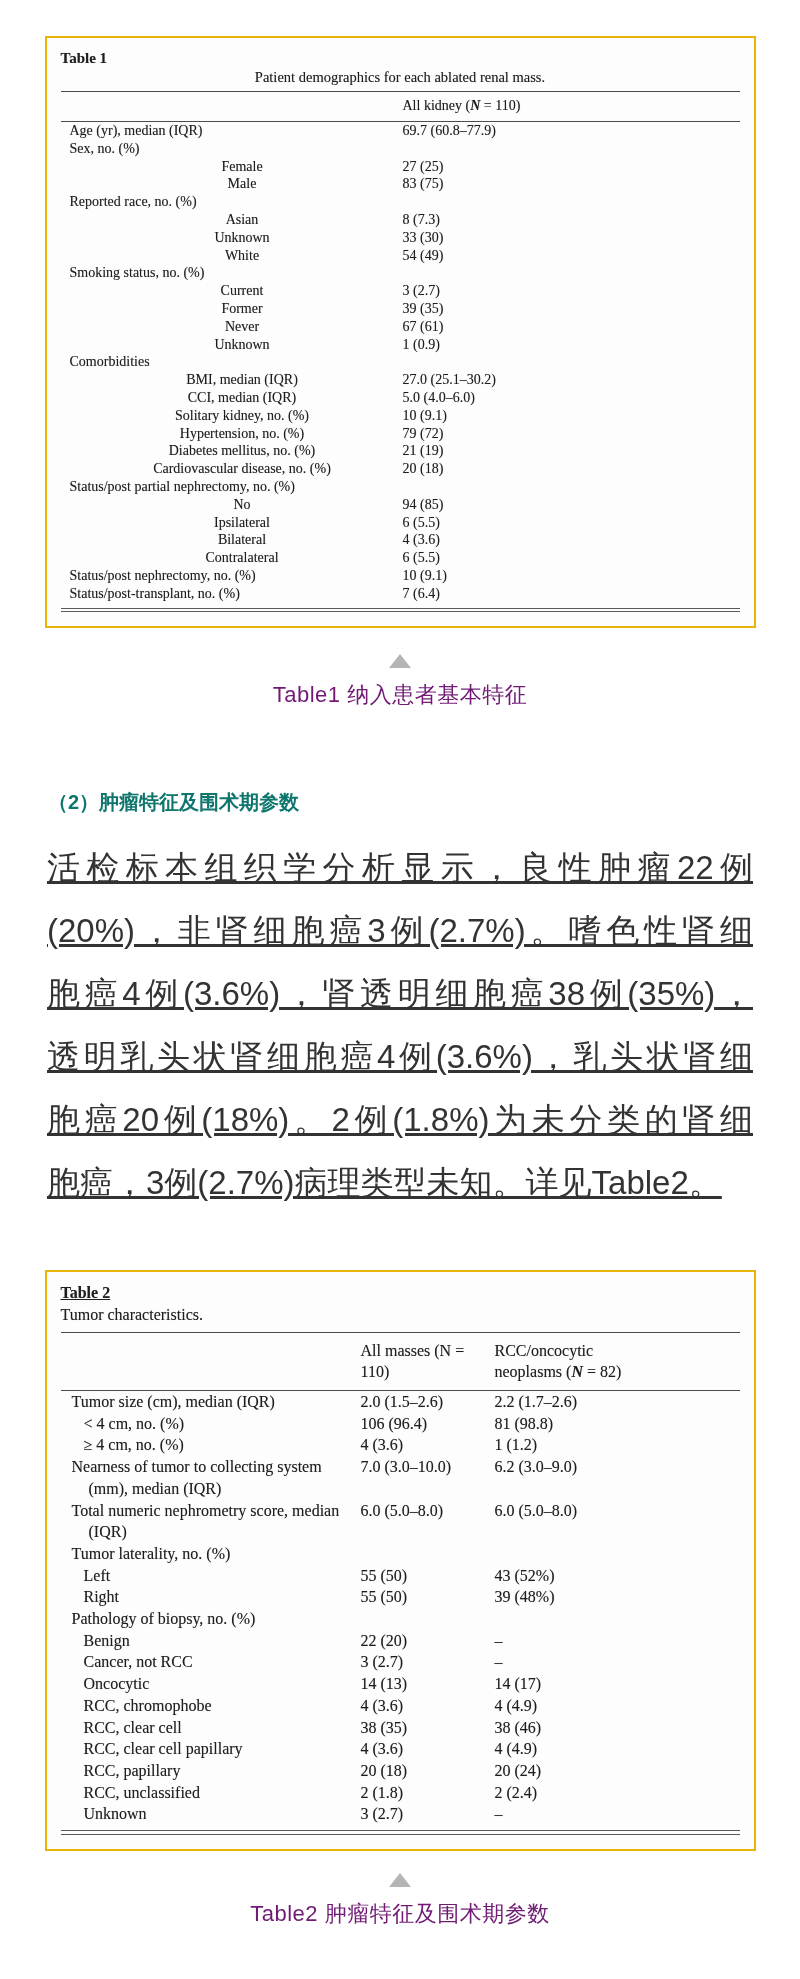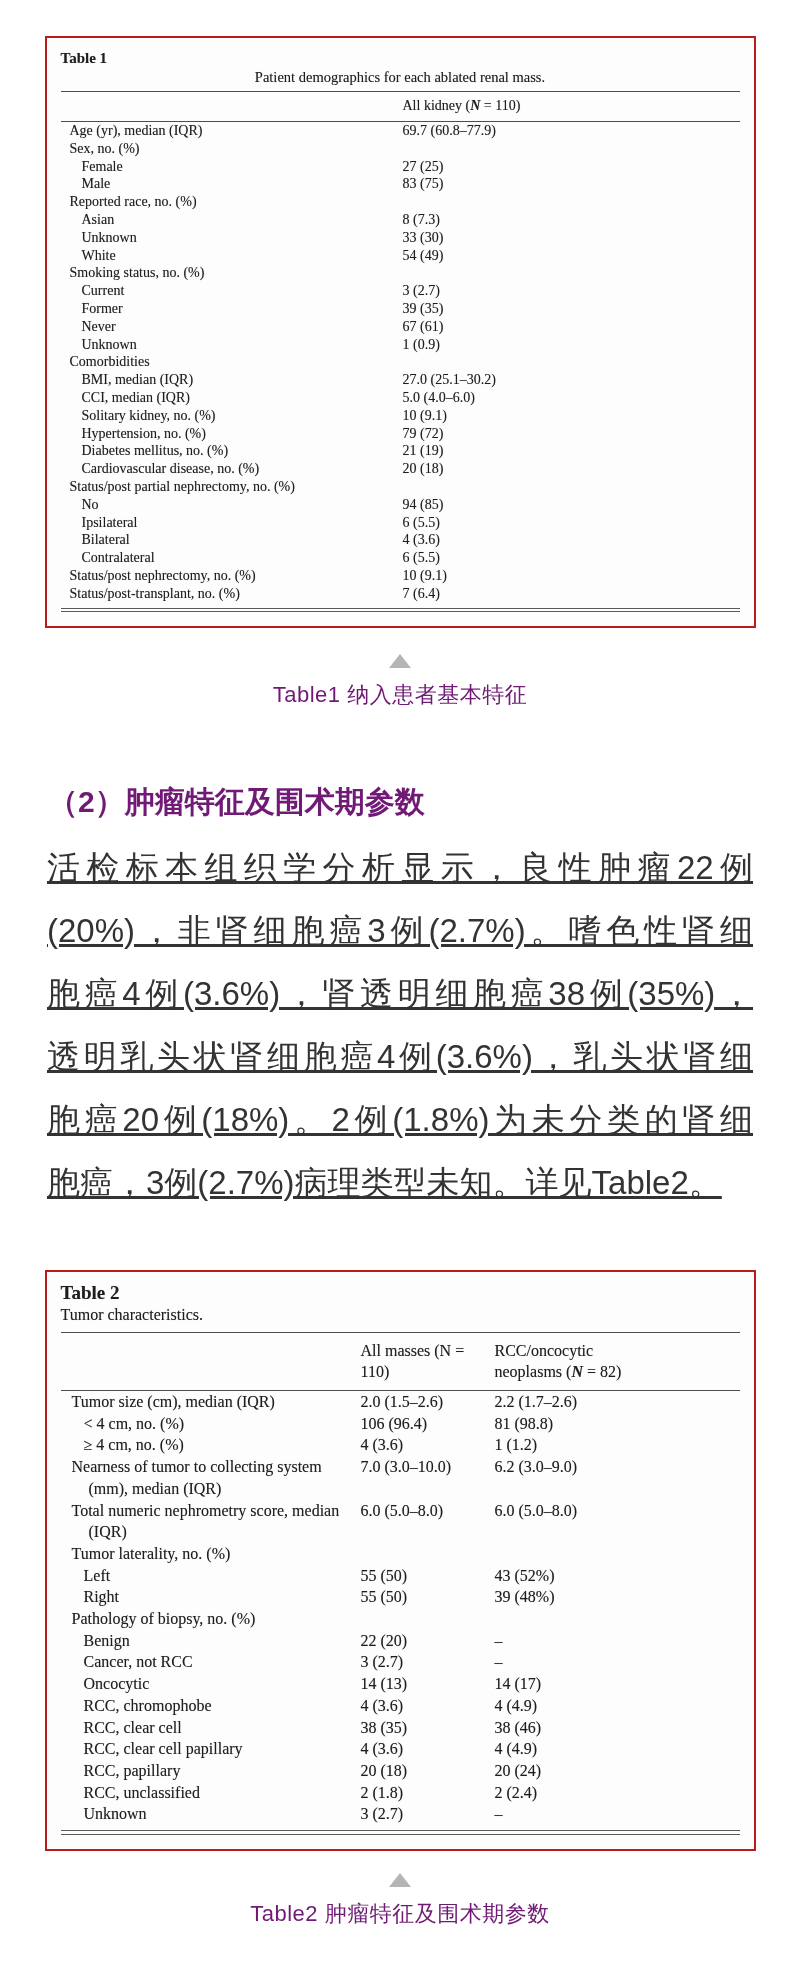--- a/index.html
+++ b/index.html
@@ -4,45 +4,45 @@
 <style>
   html,body { margin:0; padding:0; }
   body {
     width:800px; height:1979px; background:#ffffff; overflow:hidden;
     font-family:"Liberation Sans", sans-serif;
   }
   .wrap { padding-top:36px; }
 
   
   .tablefig {
-    width:679px; margin:0 auto; border:2px solid #b91c1c; background:#fdfdfd;
+    width:679px; margin:0 auto; border:2px solid #eab308; background:#fdfdfd;
     padding:10px 14px 14px; font-family:"Liberation Serif", serif; color:#1e1e1e;
     text-shadow:0 0 0.7px rgba(30,30,30,0.4);
   }
   .t-title { font-weight:bold; }
   .fig1 { font-size:14px; }
   .fig1 .t-title { font-size:15px; line-height:20px; }
   .fig1 .t-sub   { font-size:14.5px; line-height:19px; margin-bottom:4px;text-align:center; }
   .fig2 { font-size:16px; margin-top:56px; }
-  .fig2 .t-title { font-size:19px; line-height:22px; }
+  .fig2 .t-title { font-size:16px; line-height:22px;text-decoration:underline; }
   .fig2 .t-sub   { font-size:16px; line-height:22px; margin-bottom:6px; }
 
   table { border-collapse:collapse; width:100%; table-layout:fixed; }
   td { vertical-align:top; padding:0; }
   thead td {
     border-top:1.8px solid #4d4d4d; border-bottom:1.8px solid #4d4d4d;
   }
   .fig1 thead td { padding:5px 0 6px; line-height:18px; }
   .fig2 thead td { padding:7px 0 8px; line-height:21px; }
   .fig1 tbody td { line-height:17.8px; }
   .fig2 tbody td { line-height:21.7px; }
   .nvar { font-weight:bold; font-style:italic; }
 
   .t1 .lbl.ind0 { padding-left:9px; }
-  .t1 .lbl.ind1 { padding-left:21px; }
+  .t1 .lbl.ind1 { padding-left:21px;text-align:center; }
   .t2 .lbl.ind0 { padding-left:28px; text-indent:-17px; }
   .t2 .lbl.ind1 { padding-left:36px; text-indent:-13px; }
   .t2 td.val { padding-right:6px; }
 
   .dbl {
     margin-top:5px; height:2.5px;
     border-top:1.5px solid #5a5a5a; border-bottom:1.5px solid #5a5a5a;
   }
 
   
@@ -52,21 +52,21 @@
     border-bottom:14px solid #b5b5b5;
   }
   .tri.second { margin-top:22px; }
   .capt {
     text-align:center; color:#701a75; font-size:22px; line-height:30px;
     margin-top:12px; letter-spacing:0.5px;
   }
 
   
   .sec-heading {
-    margin:70px 48px 0; color:#701a75; font-size:30px; font-weight:bold;
+    margin:70px 48px 0; color:#0f766e; font-size:20px; font-weight:bold;
     line-height:44px;
   }
   .para { margin:12px 47px 0; color:#333333; font-size:33px; }
   .para .pline { line-height:63px; text-align:justify; text-align-last:justify;text-decoration:underline; }
   .para .pline.last { text-align-last:left; }
 </style>
 </head>
 <body>
 
 <main class="wrap">

